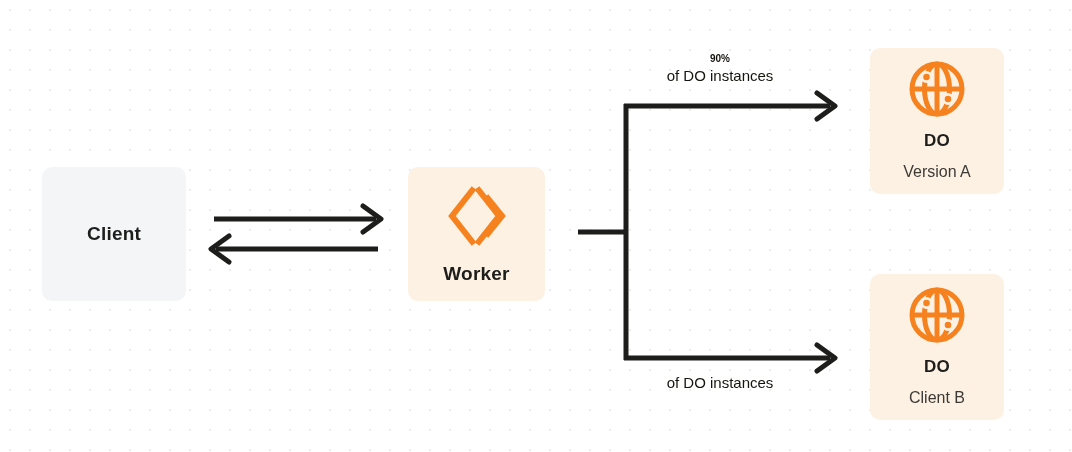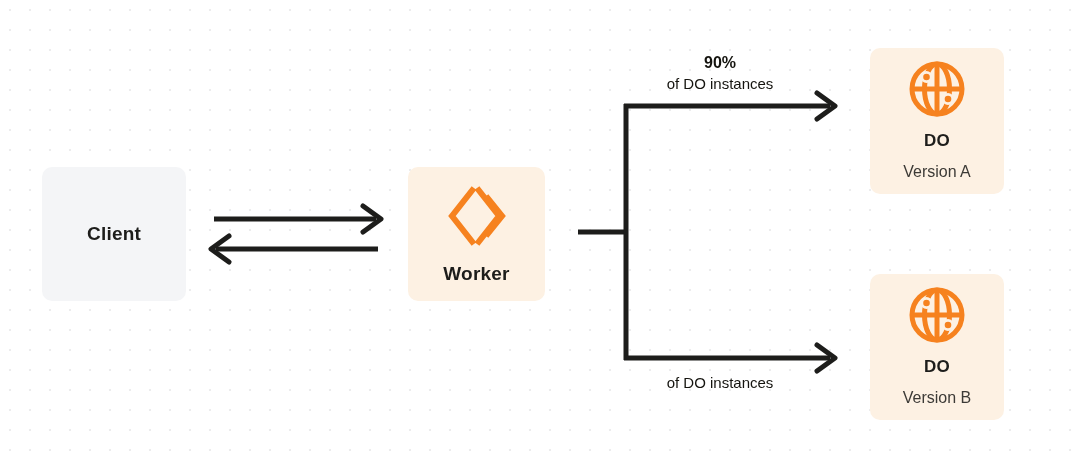--- a/index.html
+++ b/index.html
@@ -113,21 +113,21 @@
   
   .edge-label {
     position: absolute;
     text-align: center;
     color: #15140f;
     line-height: 1.35;
     white-space: nowrap;
   }
   .edge-label .pct {
     display: block;
-    font-size: 16px;
+    font-size: 10px;
     font-weight: bold;
   }
   .edge-label .sub {
     display: block;
     font-size: 15px;
     font-weight: normal;
   }
   .label-top {
     left: 600px;
     top: 52px;
@@ -205,21 +205,21 @@
   <div class="node node-do node-do-b">
     <svg class="icon-globe" viewBox="0 0 60 60" xmlns="http://www.w3.org/2000/svg">
       <circle cx="30" cy="30" r="25" fill="none" stroke="#f6821f" stroke-width="5"></circle>
       <line x1="5" y1="30" x2="55" y2="30" stroke="#f6821f" stroke-width="5"></line>
       <line x1="30" y1="5" x2="30" y2="55" stroke="#f6821f" stroke-width="5"></line>
       <ellipse cx="30" cy="30" rx="12.5" ry="25" fill="none" stroke="#f6821f" stroke-width="5"></ellipse>
       <circle cx="19.5" cy="18" r="4.6" fill="#f6821f" stroke="#fdf1e3" stroke-width="2.6"></circle>
       <circle cx="41" cy="40" r="4.6" fill="#f6821f" stroke="#fdf1e3" stroke-width="2.6"></circle>
     </svg>
     <span class="node-title-sm">DO</span>
-    <span class="node-subtitle">Version B</span>
+    <span class="node-subtitle">Client B</span>
   </div>
 
   <div class="edge-label label-top">
     <span class="pct">90%</span>
     <span class="sub">of DO instances</span>
   </div>
 
   <div class="edge-label label-bottom">
     <span class="sub">of DO instances</span>
   </div>

